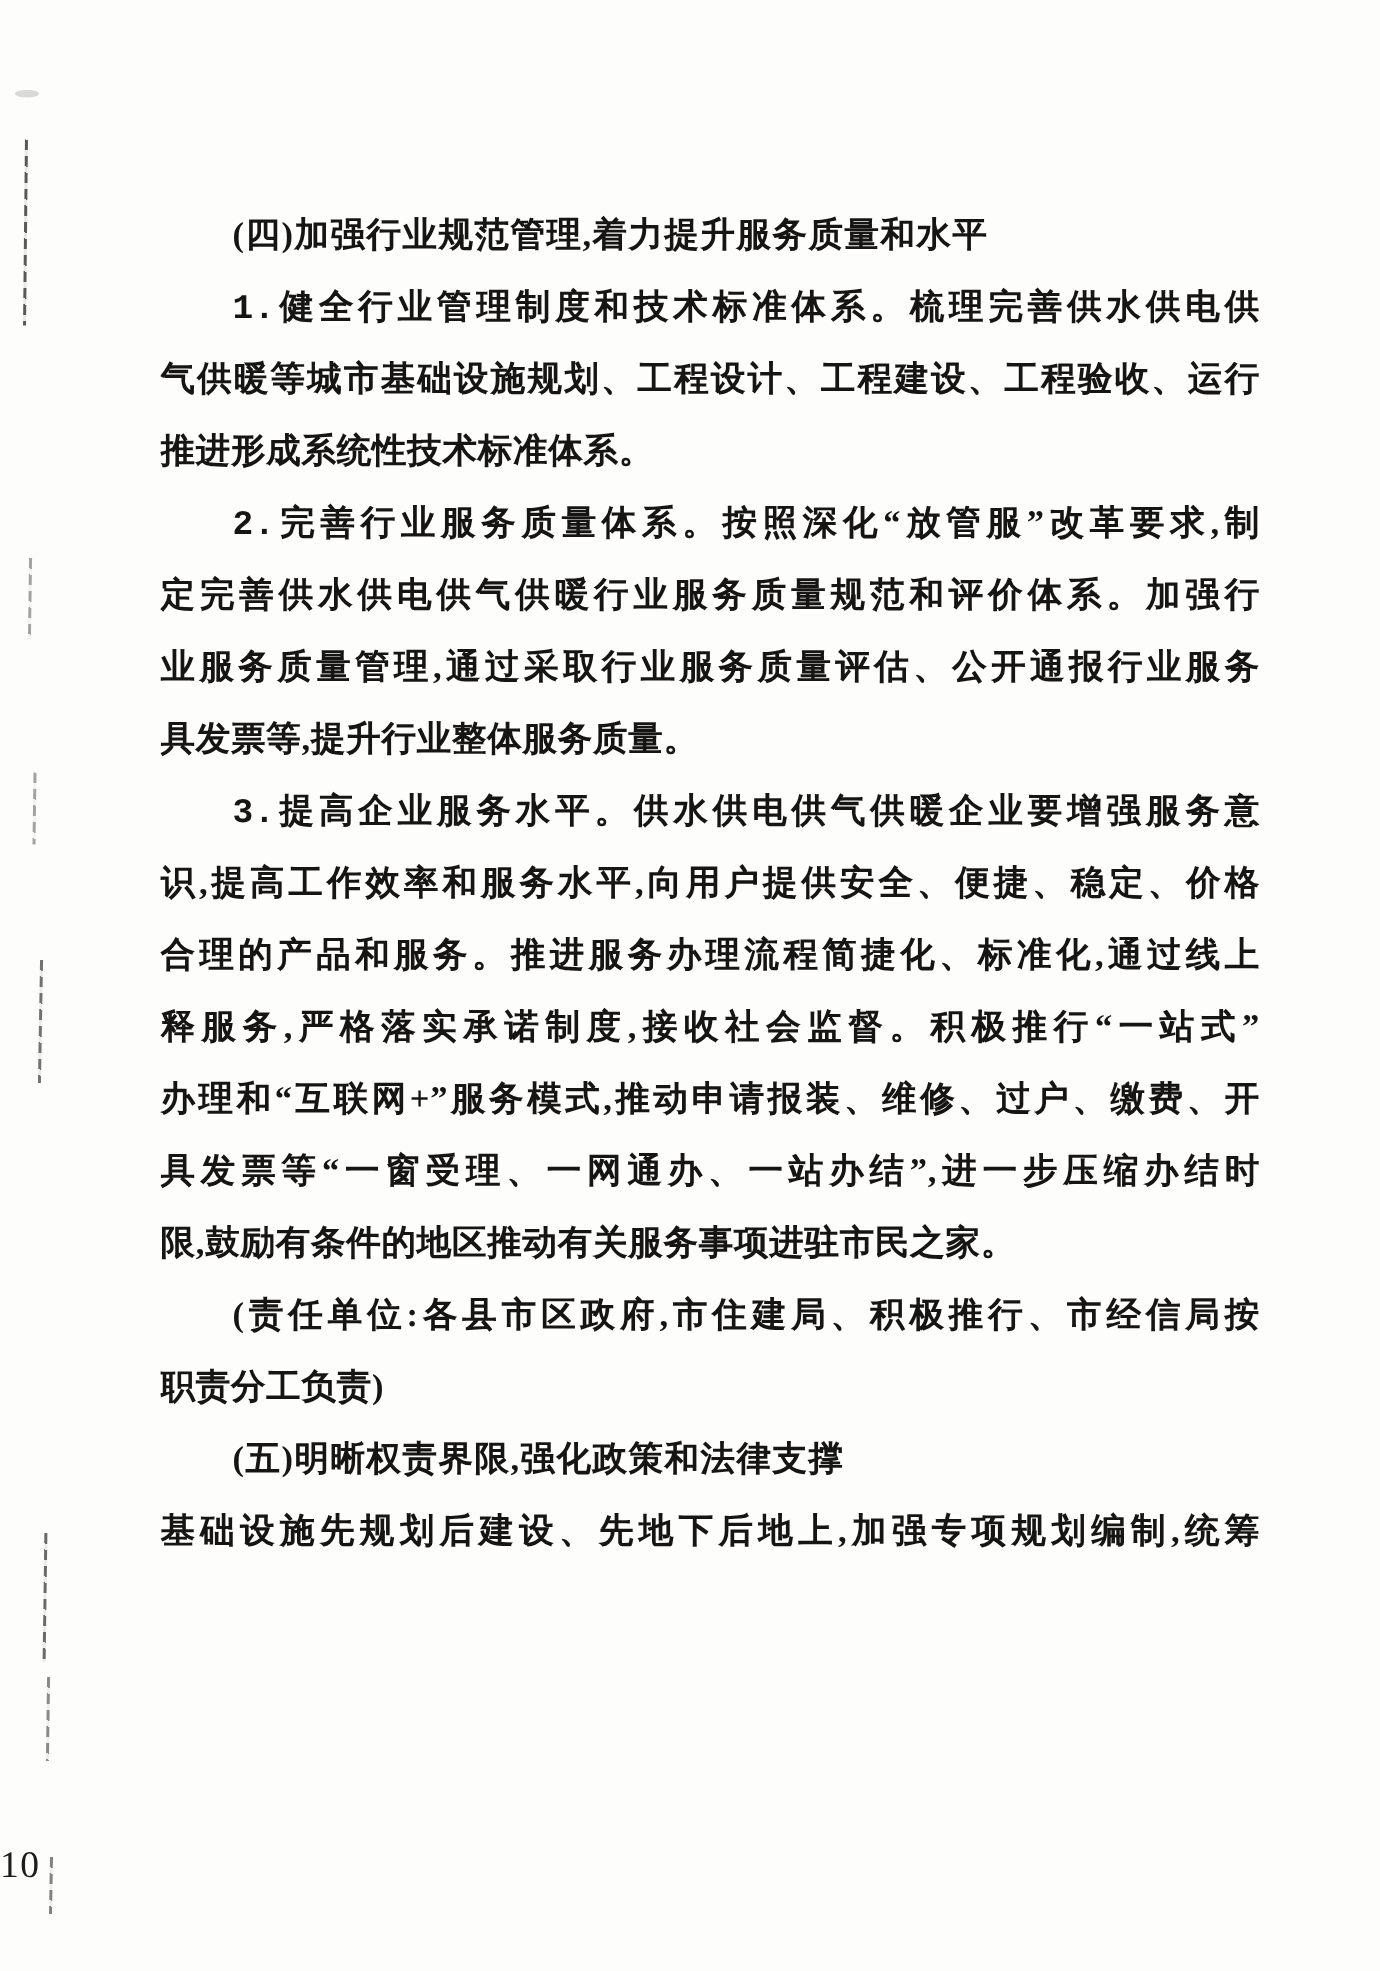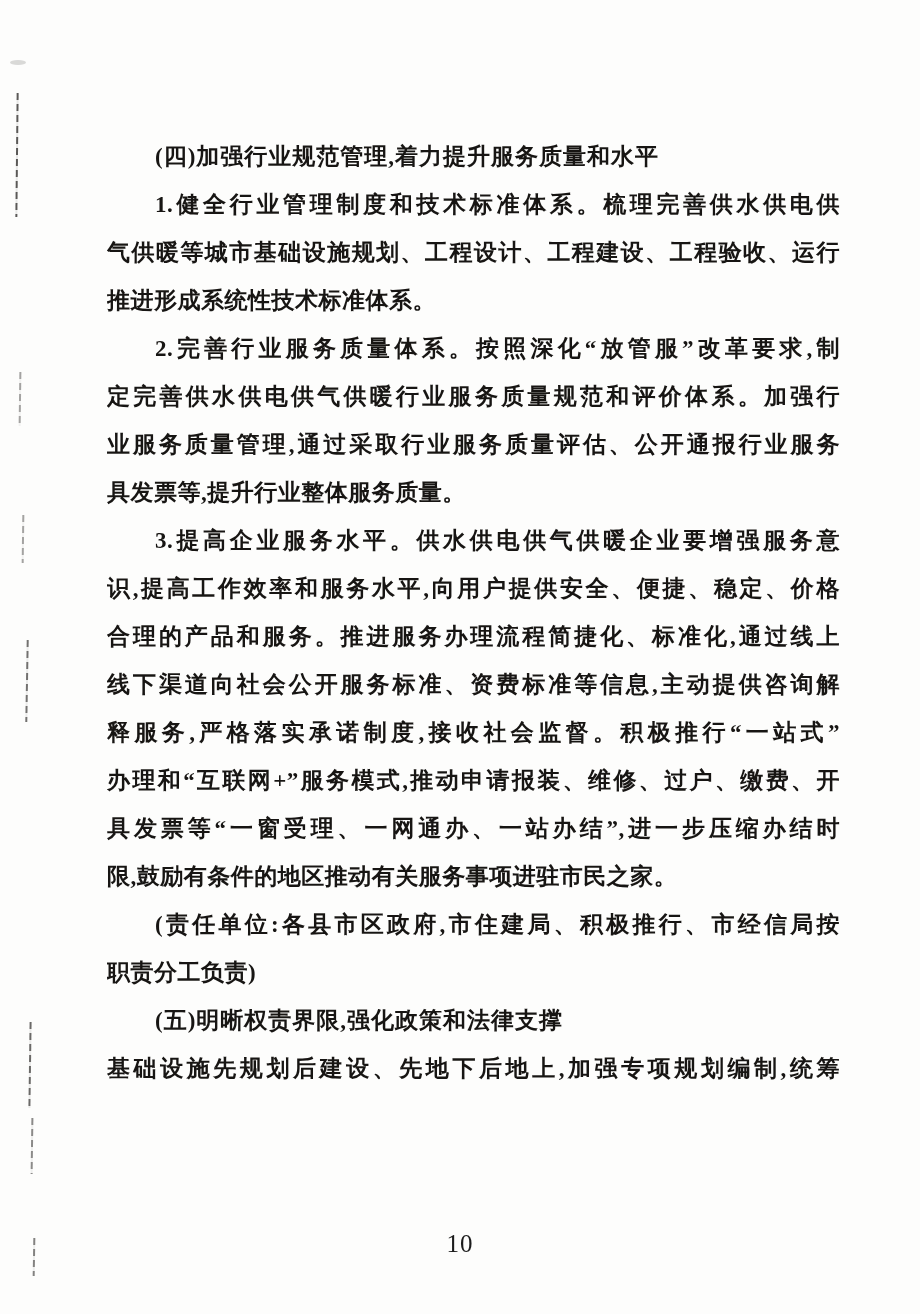--- a/index.html
+++ b/index.html
@@ -33,31 +33,31 @@
     letter-spacing: 0.5px;
   }
   .line.last { text-align-last: left; }
   .line.indent { text-indent: 48px; }
   .line.heading {
     text-align-last: left;
     font-weight: 800;
     letter-spacing: 1px;
   }
   .lead {
-    font-family: Liberation Serif, serif;
+    font-family: Liberation Mono, monospace;
     font-weight: 900;
   }
   .page-number {
     position: absolute;
     top: 1226px;
     left: 0;
     width: 100%;
     height: 36px;
     line-height: 36px;
-    text-align: center;
+    text-align: left;
     font-size: 25px;
     font-weight: 500;
     color: #1c1c1c;
     letter-spacing: 1px;
   }
   
   .artifact {
     position: absolute;
     width: 2px;
     background: repeating-linear-gradient(
@@ -106,21 +106,20 @@
     <div class="line last">推进形成系统性技术标准体系。</div>
 
     <div class="line indent"><span class="lead">2.完善行业服务质量体系。</span><span>按照深化“放管服”改革要求,制</span></div>
     <div class="line">定完善供水供电供气供暖行业服务质量规范和评价体系。加强行</div>
     <div class="line">业服务质量管理,通过采取行业服务质量评估、公开通报行业服务</div>
     <div class="line last">具发票等,提升行业整体服务质量。</div>
 
     <div class="line indent"><span class="lead">3.提高企业服务水平。</span><span>供水供电供气供暖企业要增强服务意</span></div>
     <div class="line">识,提高工作效率和服务水平,向用户提供安全、便捷、稳定、价格</div>
     <div class="line">合理的产品和服务。推进服务办理流程简捷化、标准化,通过线上</div>
-    <div class="line">线下渠道向社会公开服务标准、资费标准等信息,主动提供咨询解</div>
     <div class="line">释服务,严格落实承诺制度,接收社会监督。积极推行“一站式”</div>
     <div class="line">办理和“互联网+”服务模式,推动申请报装、维修、过户、缴费、开</div>
     <div class="line">具发票等“一窗受理、一网通办、一站办结”,进一步压缩办结时</div>
     <div class="line last">限,鼓励有条件的地区推动有关服务事项进驻市民之家。</div>
 
     <div class="line indent">(责任单位:各县市区政府,市住建局、积极推行、市经信局按</div>
     <div class="line last">职责分工负责)</div>
 
     <div class="line indent heading">(五)明晰权责界限,强化政策和法律支撑</div>
 

